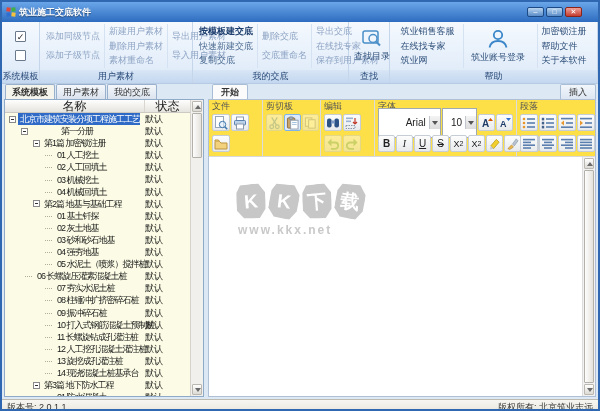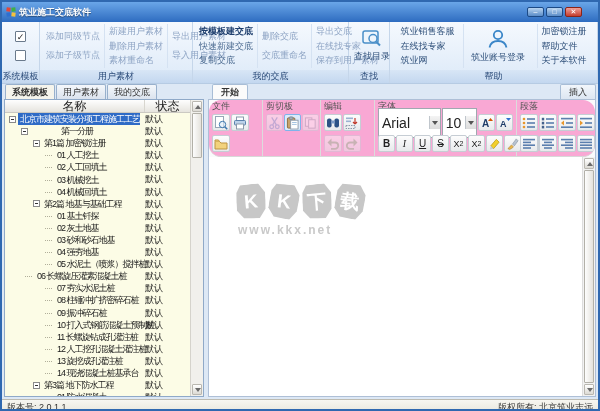--- a/index.html
+++ b/index.html
@@ -66,37 +66,37 @@
   .sarr.up{top:1px;}  .sarr.up::after{top:3px;border-bottom:4px solid #6a6a6a;}
   .sarr.down{bottom:1px;} .sarr.down::after{top:3px;border-top:4px solid #6a6a6a;}
   .sthumb{position:absolute;left:1px;top:13px;width:10px;height:45px;background:linear-gradient(90deg,#fdfdfd,#e4e2dc);border:1px solid #b2b0a8;border-radius:1px;}
   
   .right-panel{flex:1;position:relative;min-width:0;}
   .etabs{display:flex;height:15px;padding-left:4px;gap:1px;justify-content:space-between;}
   .etab{padding:0 8px;font-size:9px;line-height:14px;border:1px solid #a8bdd6;border-bottom:none;border-radius:2px 2px 0 0;
     background:linear-gradient(#f2f6fb,#dde6f2);color:#333;cursor:default;}
   .etab.active{background:#fbfbfb;font-weight:bold;}
   .epanel{position:absolute;top:15px;left:0;right:0;bottom:2px;background:#fafbfc;border:1px solid #aebfd6;display:flex;flex-direction:column;overflow:hidden;}
-  .toolbar{height:57px;display:flex;border-bottom:1px solid #d8d8d8;background:#f9a8d4;overflow:hidden;flex:none;border-radius:12px;}
+  .toolbar{height:57px;display:flex;border-bottom:1px solid #d8d8d8;background:#fde047;overflow:hidden;flex:none;}
   .tgroup{display:flex;flex-direction:column;padding:1px 3px;border-right:1px solid #dcdcdc;flex:none;}
   .tlabel{font-size:9px;color:#555;height:11px;line-height:11px;}
   .trow{display:flex;gap:1px;align-items:center;height:21px;}
   .tbtn{min-width:17px;height:17px;border:1px solid #c6cdd4;border-radius:2px;background:linear-gradient(#fdfdfd,#e8eaec);
     display:flex;align-items:center;justify-content:center;font-size:10px;color:#222;cursor:default;padding:0 1px;}
   .tbtn.dis{opacity:.45;}
   .tbtn.active{border-color:#7eb4ea;background:#dceafb;}
   .tbtn svg{display:block;}
   .glyph-b{font-weight:bold;}
   .glyph-i{font-style:italic;font-family:"Liberation Serif","DejaVu Serif",serif;}
   .glyph-u{text-decoration:underline;}
   .glyph-s{text-decoration:line-through;}
   .glyph-sub,.glyph-sup{font-size:9px;}
   .glyph-sub sub,.glyph-sup sup{font-size:7px;}
   .glyph-a{border-bottom:3px solid #d04030;line-height:10px;font-weight:bold;font-size:10px;}
-  .combo{height:30px;border:1px solid #a0a8b0;background:#fff;display:flex;align-items:center;font-size:14px;color:#222;}
+  .combo{height:30px;border:1px solid #a0a8b0;background:#fff;display:flex;align-items:center;font-size:10px;color:#222;text-align:right;}
   .combo .cv{flex:1;padding:0 3px;white-space:nowrap;overflow:hidden;}
   .combo .carr{width:11px;height:13px;border-left:1px solid #c0c6cc;background:linear-gradient(#f4f4f4,#dcdcdc);
     display:flex;align-items:center;justify-content:center;}
   .combo .carr::after{content:"";border-left:3px solid transparent;border-right:3px solid transparent;border-top:4px solid #555;}
   .combo.font{width:64px;}
   .combo.size{width:36px;}
   .canvas{flex:1;background:#fff;position:relative;}
   .canvas-scroll{position:absolute;top:0;right:0;bottom:0;width:13px;background:#f2f2f2;border-left:1px solid #ddd;}
   .canvas-scroll .sthumb{top:13px;bottom:13px;height:auto;}
   

